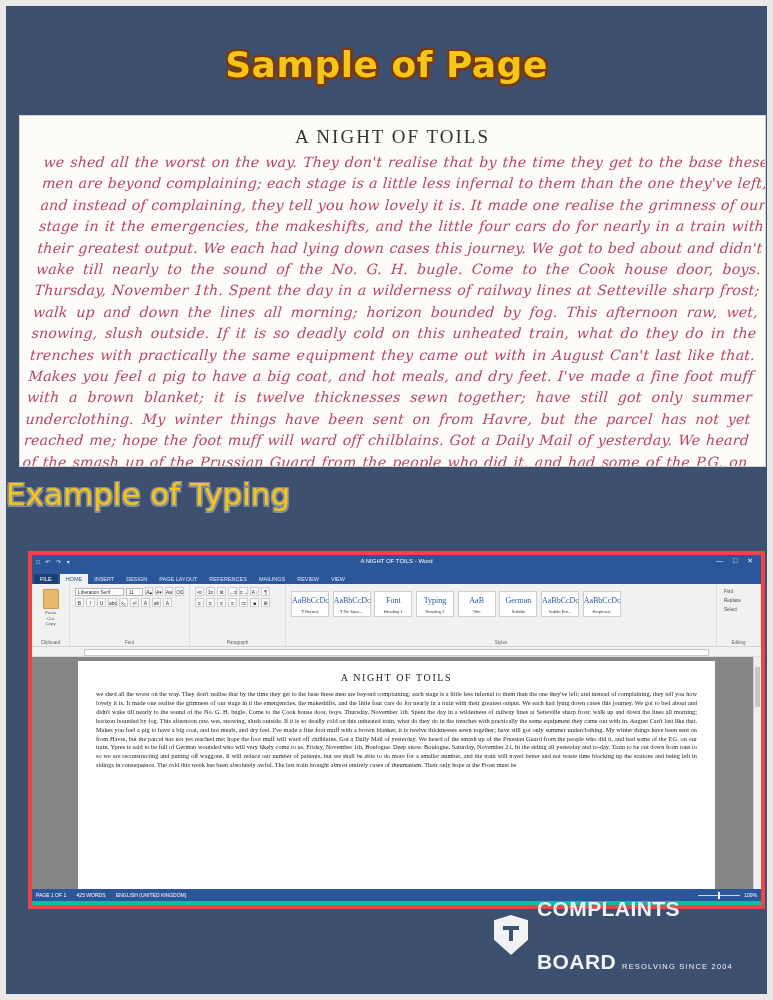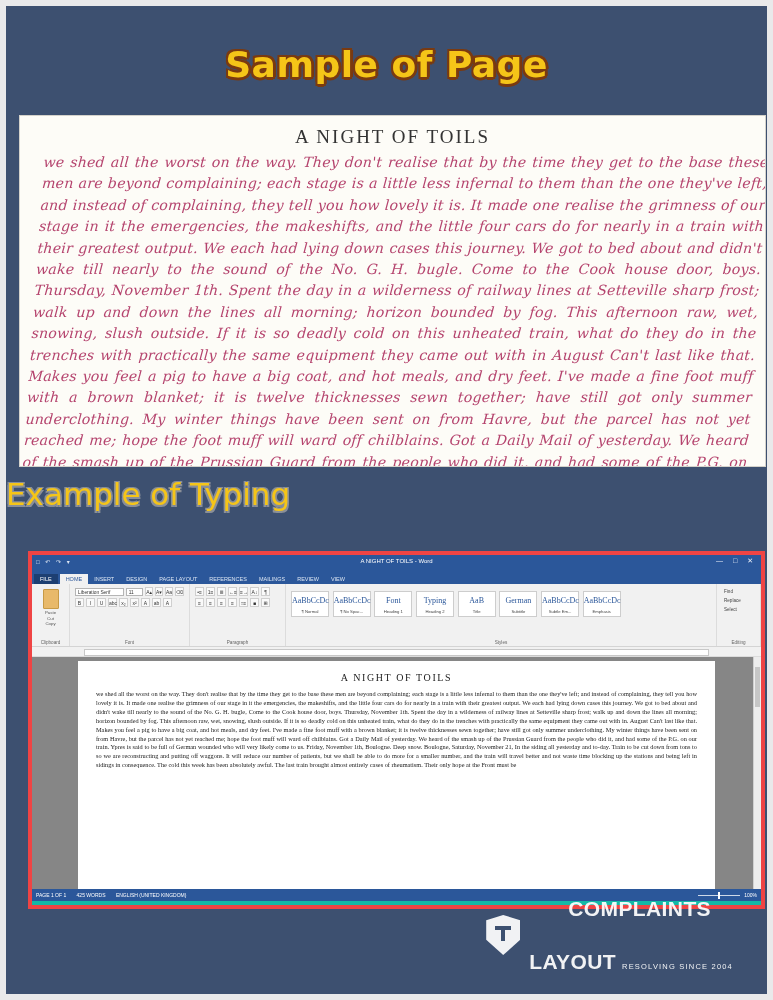--- a/index.html
+++ b/index.html
@@ -372,21 +372,21 @@
     content: "";
     position: absolute;
     left: 50%;
     top: 11px;
     margin-left: -8px;
     width: 16px;
     height: 4px;
     background: #3d5070;
   }
   .wm-text { color: #fff; line-height: 1; }
-  .wm-1 { font-size: 21px; font-weight: bold; letter-spacing: 0.4px; margin-left: 39px; }
+  .wm-1 { font-size: 21px; font-weight: bold; letter-spacing: 0.4px; }
   .wm-2 { font-size: 21px; font-weight: bold; letter-spacing: 0.4px; display: flex; align-items: baseline; gap: 6px;}
   .wm-sub { font-size: 7.5px; font-weight: normal; letter-spacing: 1.2px; margin-top: 44px; }
 </style>
 </head>
 <body>
 
 <div class="page">
 
   <div class="title-1">Sample of Page</div>
 
@@ -547,19 +547,19 @@
       </div>
     </div>
 
   </div>
 
   <div class="watermark">
     <div class="wm-shield"></div>
     <div class="wm-text">
       <div class="wm-1">COMPLAINTS</div>
       <div class="wm-2">
-        <span>LAYOUT</span>
+        <span>BOARD</span>
         <span class="wm-sub">RESOLVING SINCE 2004</span>
       </div>
     </div>
   </div>
 
 </div>
 
 </body></html>

